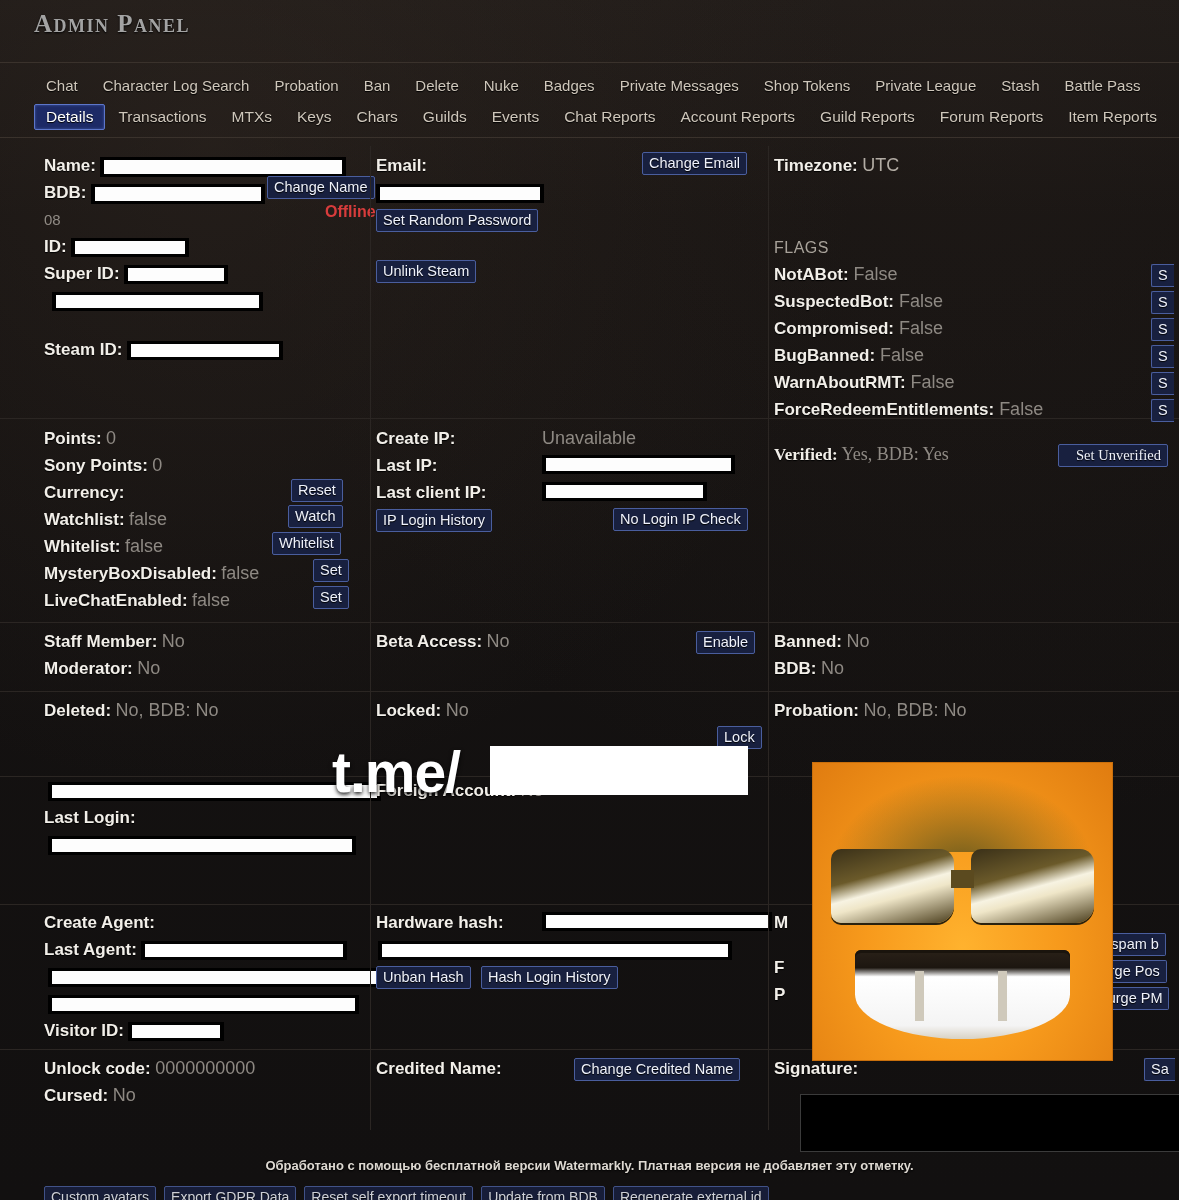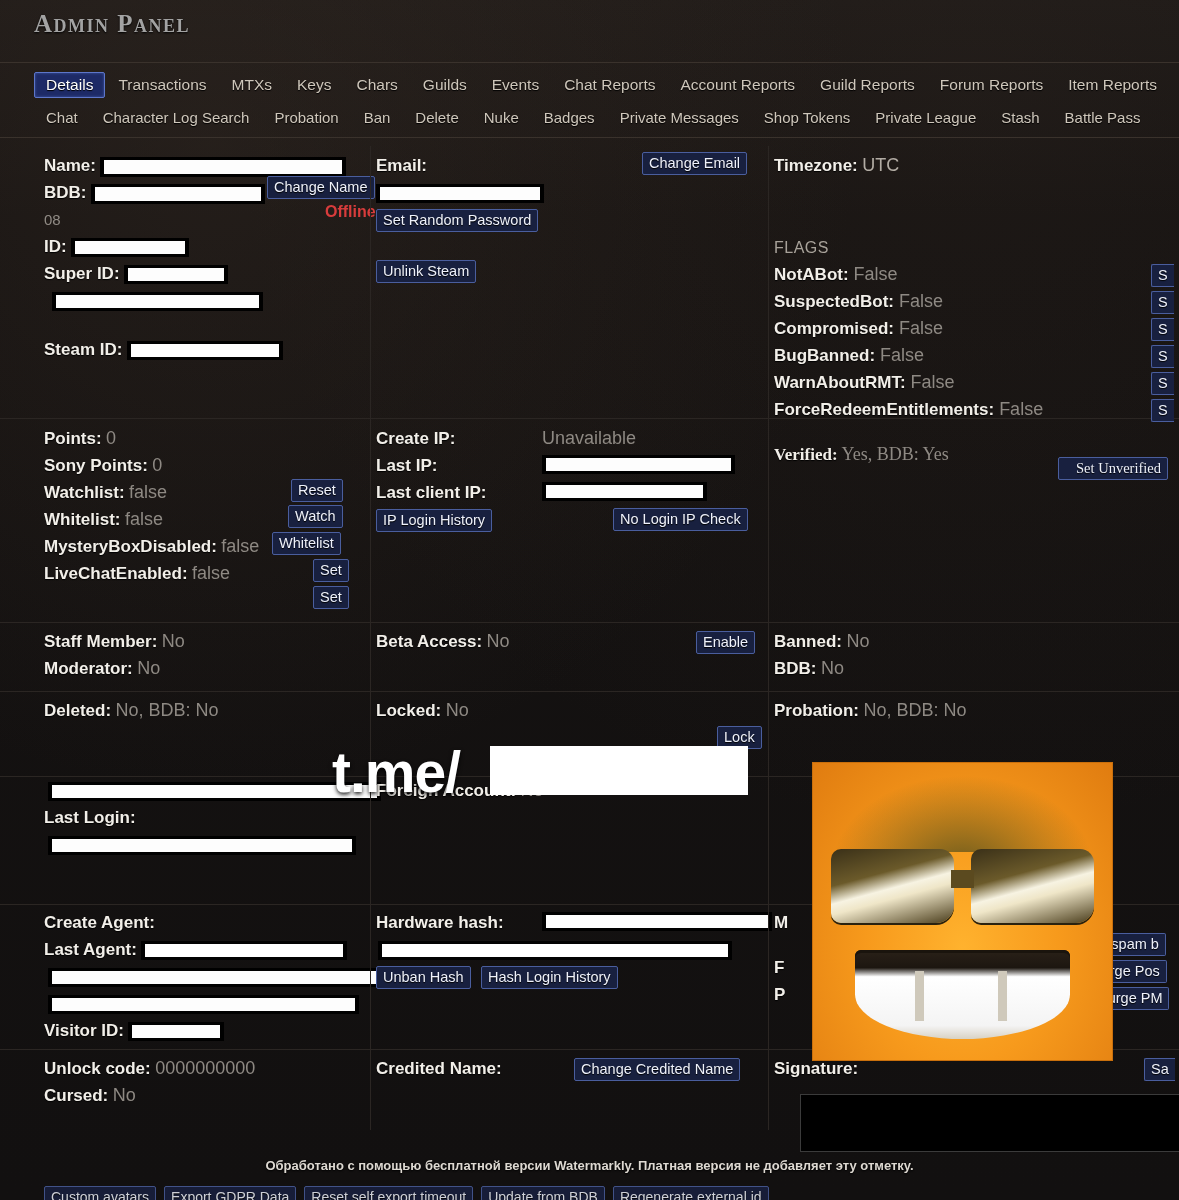--- a/index.html
+++ b/index.html
@@ -162,48 +162,48 @@
 <div class="bg-noise"></div>
 
 <div class="root">
 
   <div class="header">
     <div class="title">Admin Panel</div>
   </div>
   <div class="hrule"></div>
 
   <div class="tabbar">
+    <div class="tabrow" id="tabs-secondary">
+        <div class="tab sub">Chat</div>
+        <div class="tab sub">Character Log Search</div>
+        <div class="tab sub">Probation</div>
+        <div class="tab sub">Ban</div>
+        <div class="tab sub">Delete</div>
+        <div class="tab sub">Nuke</div>
+        <div class="tab sub">Badges</div>
+        <div class="tab sub">Private Messages</div>
+        <div class="tab sub">Shop Tokens</div>
+        <div class="tab sub">Private League</div>
+        <div class="tab sub">Stash</div>
+        <div class="tab sub">Battle Pass</div>
+      </div>
     <div class="tabrow" id="tabs-primary">
         <div class="tab active">Details</div>
         <div class="tab">Transactions</div>
         <div class="tab">MTXs</div>
         <div class="tab">Keys</div>
         <div class="tab">Chars</div>
         <div class="tab">Guilds</div>
         <div class="tab">Events</div>
         <div class="tab">Chat Reports</div>
         <div class="tab">Account Reports</div>
         <div class="tab">Guild Reports</div>
         <div class="tab">Forum Reports</div>
         <div class="tab">Item Reports</div>
       </div>
-    <div class="tabrow" id="tabs-secondary">
-        <div class="tab sub">Chat</div>
-        <div class="tab sub">Character Log Search</div>
-        <div class="tab sub">Probation</div>
-        <div class="tab sub">Ban</div>
-        <div class="tab sub">Delete</div>
-        <div class="tab sub">Nuke</div>
-        <div class="tab sub">Badges</div>
-        <div class="tab sub">Private Messages</div>
-        <div class="tab sub">Shop Tokens</div>
-        <div class="tab sub">Private League</div>
-        <div class="tab sub">Stash</div>
-        <div class="tab sub">Battle Pass</div>
-      </div>
   </div>
   <div class="hrule" style="margin-top:4px;"></div>
 
   <div class="body">
 
     <div class="colwrap" style="height:272px;">
 
       <div class="col col-a">
         <div class="row" style="margin-top:6px;">
           <span class="lbl">Name:</span>
@@ -280,20 +280,23 @@
       <div class="col col-a">
         <div class="row" style="margin-top:6px;">
           <span class="lbl">Points:</span>
           <span class="val dim">0</span>
         </div>
         <div class="row">
           <span class="lbl">Sony Points:</span>
           <span class="val dim">0</span>
         </div>
         <div class="row">
+          <span class="lbl">Currency:</span>
+        </div>
+        <div class="row">
           <span class="lbl">Watchlist:</span>
           <span class="val dim">false</span>
         </div>
         <div class="row">
           <span class="lbl">Whitelist:</span>
           <span class="val dim">false</span>
         </div>
         <div class="row">
           <span class="lbl">MysteryBoxDisabled:</span>
           <span class="val dim">false</span>
@@ -332,21 +335,21 @@
           <span class="btn">IP Login History</span>
           <span class="btn abs" style="left:237px;top:2px;">No Login IP Check</span>
         </div>
       </div>
 
       <div class="col col-c">
         <div class="vline" style="left:0;"></div>
         <div class="row" style="margin-top:22px;font-family:Liberation Serif, serif;">
           <span class="lbl">Verified:</span>
           <span class="val dim">Yes, BDB: Yes</span>
-          <span class="btn abs" style="left:284px;top:16px;padding-left:17px;">Set Unverified</span>
+          <span class="btn abs" style="left:284px;top:3px;padding-left:17px;">Set Unverified</span>
         </div>
       </div>
     </div>
 
     <div class="hsep"></div>
 
     <div class="colwrap" style="height:68px;">
       <div class="col col-a">
         <div class="row" style="margin-top:5px;">
           <span class="lbl">Staff Member:</span>

